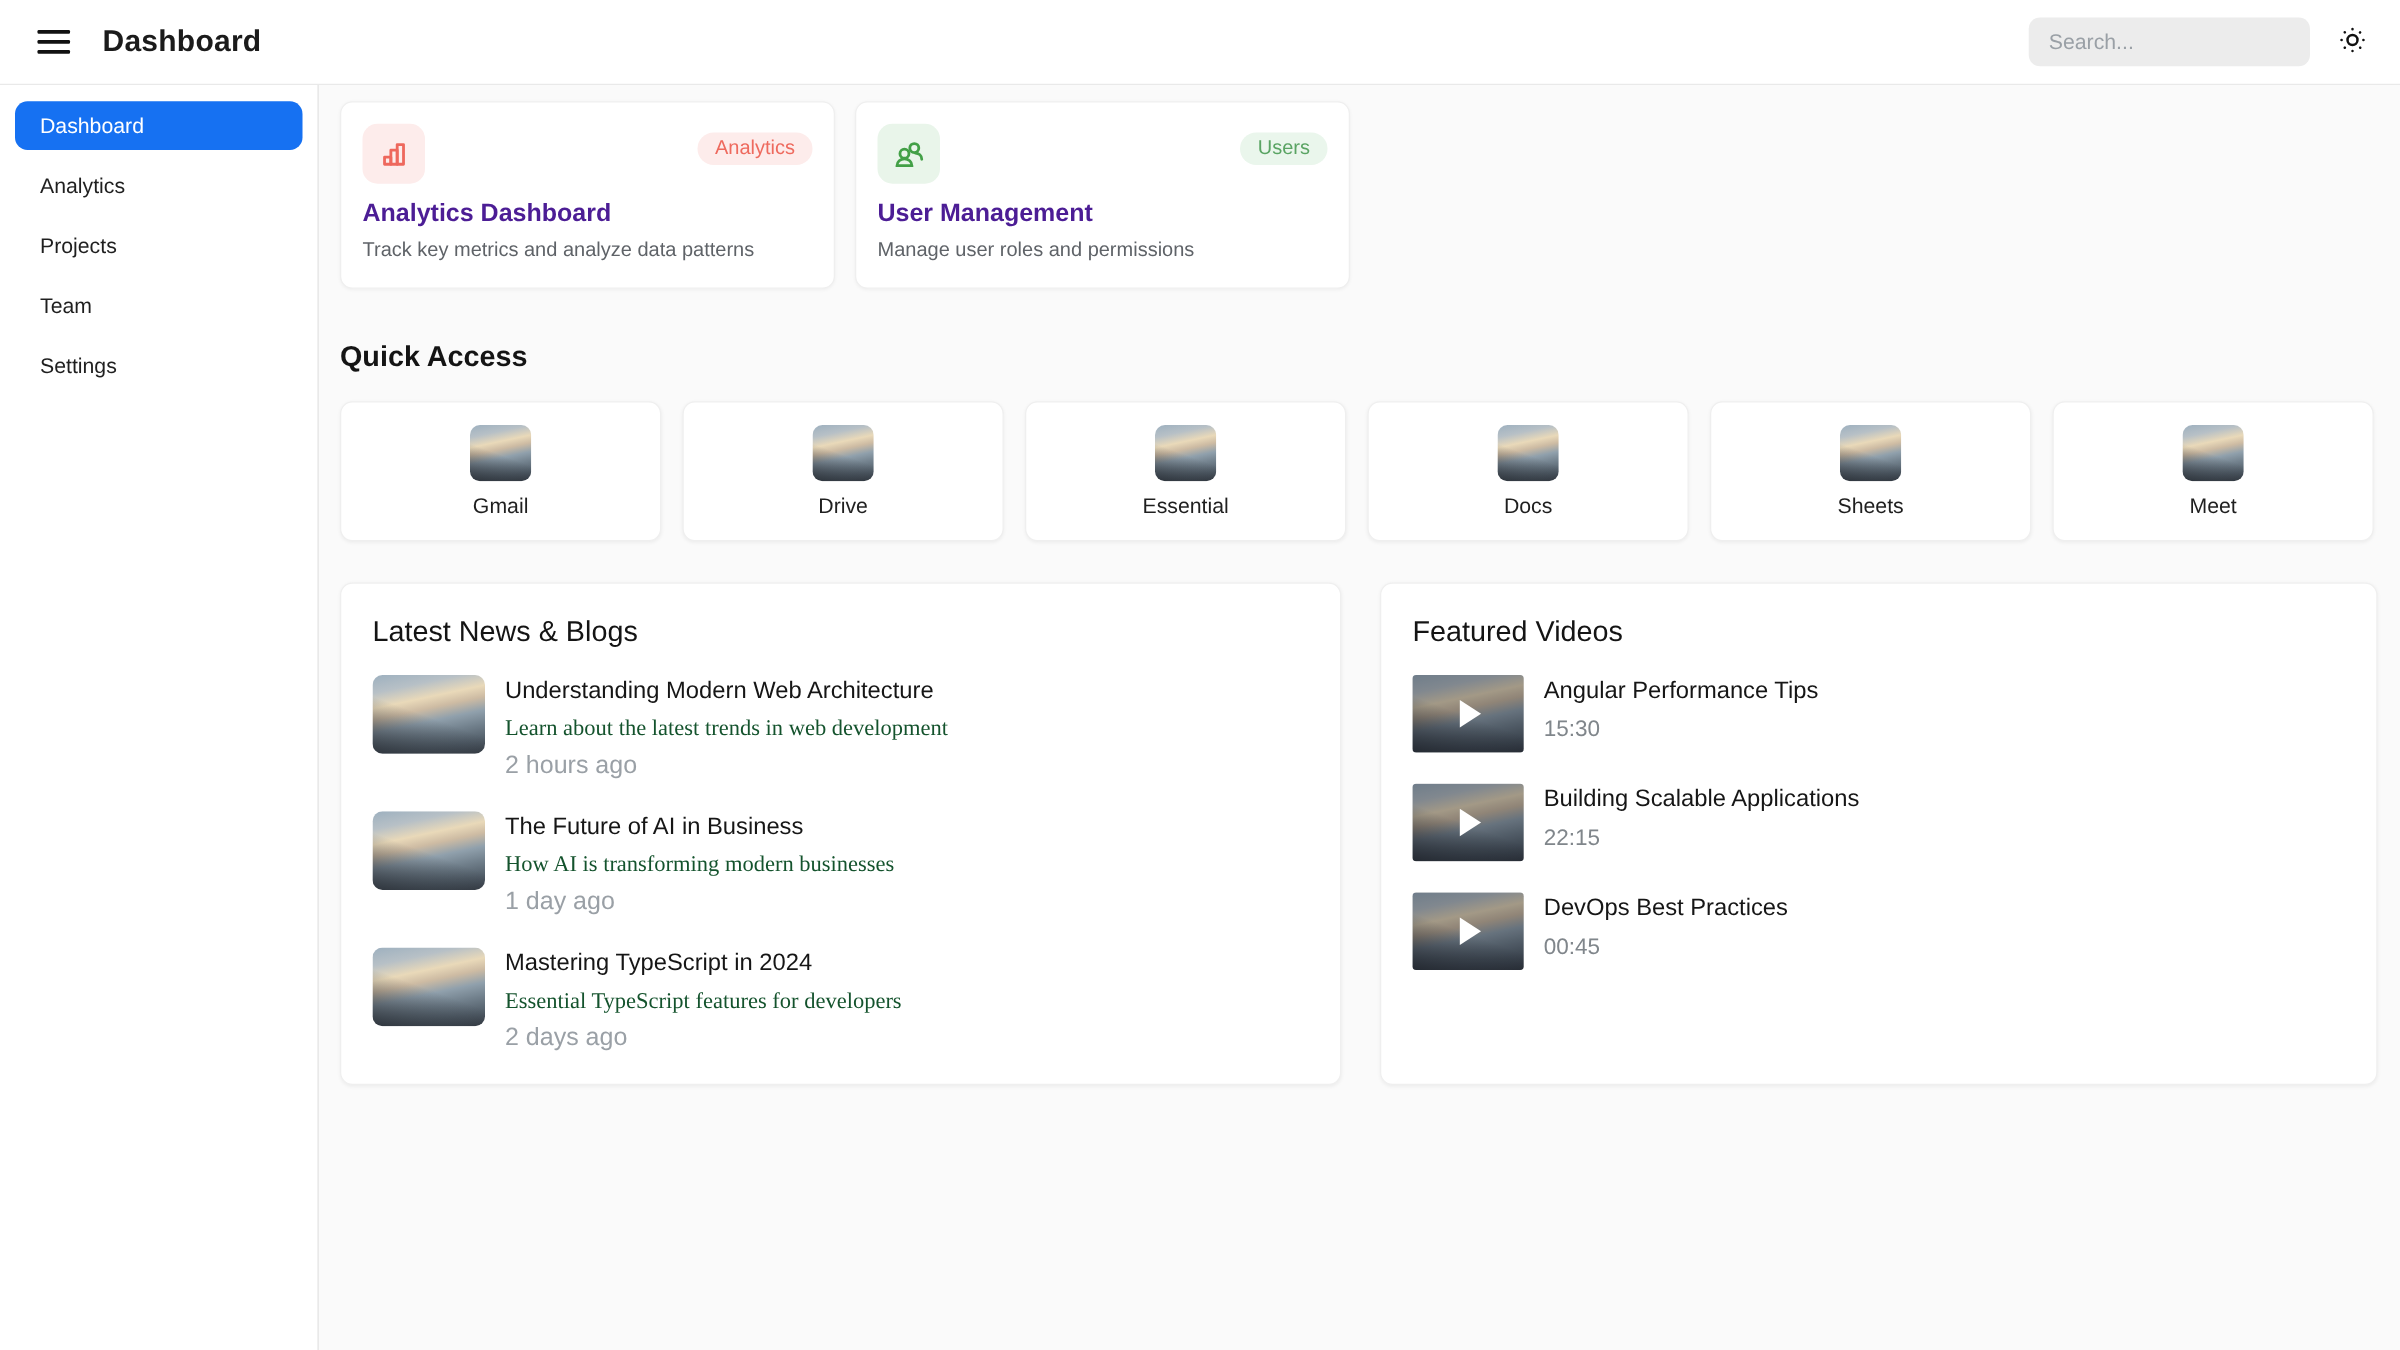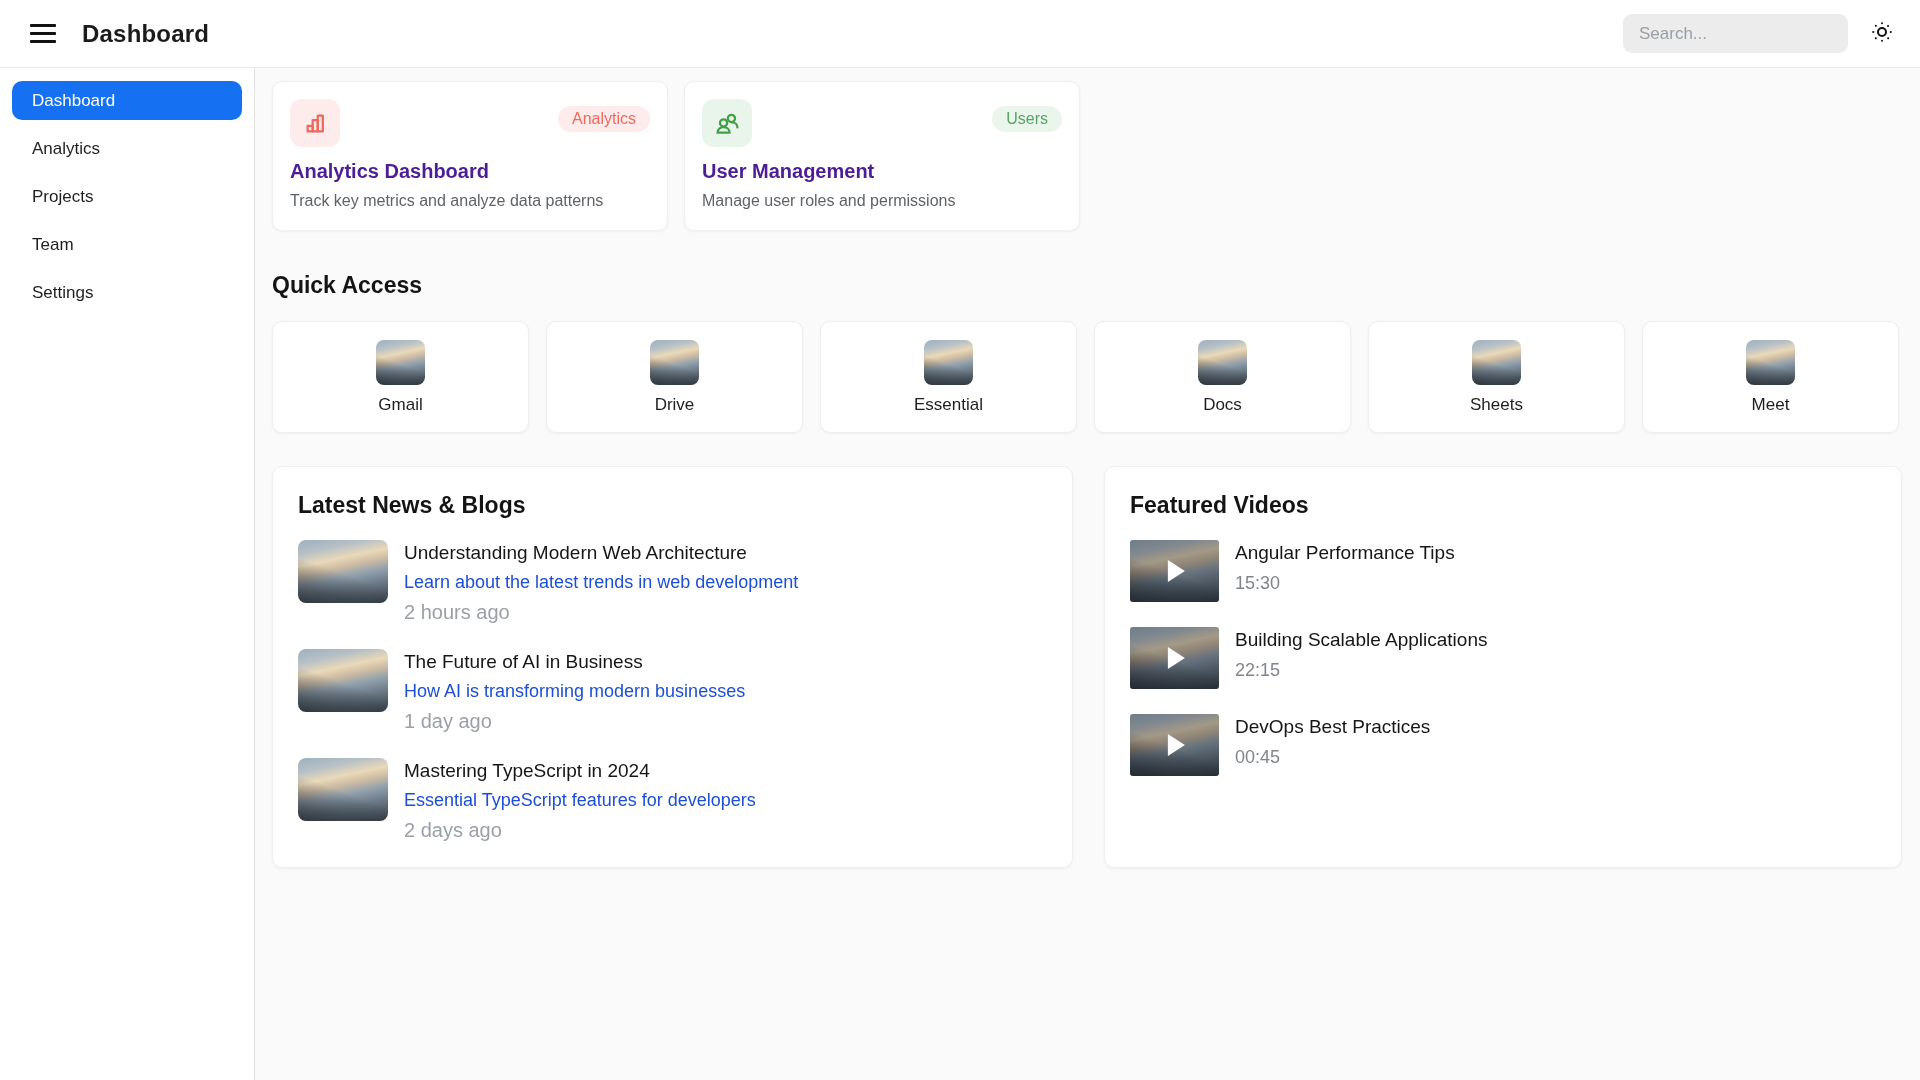--- a/index.html
+++ b/index.html
@@ -51,32 +51,32 @@
                       #90a0ac 57%, #72818d 70%, #535f6a 85%, #383f48 100%); }
   .quick-thumb { width:49px; height:45px; border-radius:8px; }
   .quick-label { font-size:17px; color:#1f1f1f; }
 
   
   .bottom-row { display:flex; gap:31px; margin-top:33px; align-items:stretch; }
   .panel { background:#fff; border:1px solid #efefef; border-radius:10px;
            box-shadow:0 1px 3px rgba(0,0,0,.05); padding:25px; }
   .panel-news { width:801px; }
   .panel-videos { width:798px; }
-  .panel-title { font-size:23px; font-weight:700; color:#141414; margin-bottom:21px; }
+  .panel-title { font-size:23px; font-weight:400; color:#141414; margin-bottom:21px; }
   .media-item { display:flex; margin-bottom:25px; cursor:pointer; }
   .media-item:last-child { margin-bottom:0; }
   .news-thumb { width:90px; height:63px; border-radius:8px; flex-shrink:0; }
   .video-thumb { width:89px; height:62px; border-radius:3px; flex-shrink:0; position:relative; }
   .video-thumb::after { content:""; position:absolute; inset:0; background:rgba(15,20,28,.32); border-radius:3px; }
   .play-tri { position:absolute; left:50%; top:50%; transform:translate(-42%,-50%); z-index:2;
               width:0; height:0; border-left:17px solid #fff;
               border-top:11px solid transparent; border-bottom:11px solid transparent; }
   .media-text { margin-left:16px; padding-top:2px; }
   .media-title { font-size:19px; color:#161616; }
-  .media-desc { font-size:18px; color:#1d4ed8; margin-top:8px; }
+  .media-desc { font-size:18px; color:#14532d; margin-top:8px;font-family:Liberation Serif, serif; }
   .media-time { font-size:20px; color:#9aa0a6; margin-top:8px; }
   .media-duration { font-size:18px; color:#80868b; margin-top:9px; }
 </style>
 </head>
 <body>
 
 <header class="header">
   <div class="hamburger">
       <span></span>
       <span></span>

